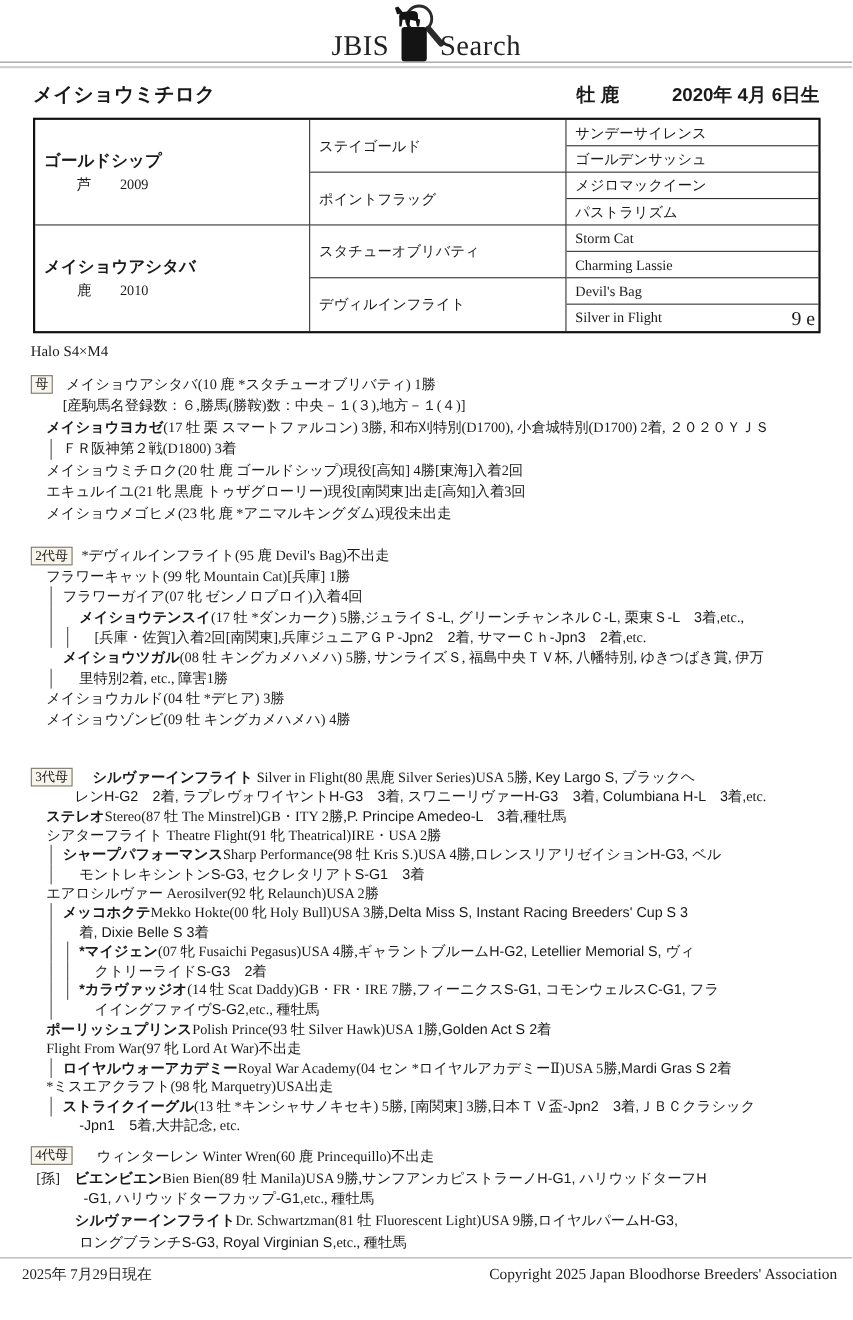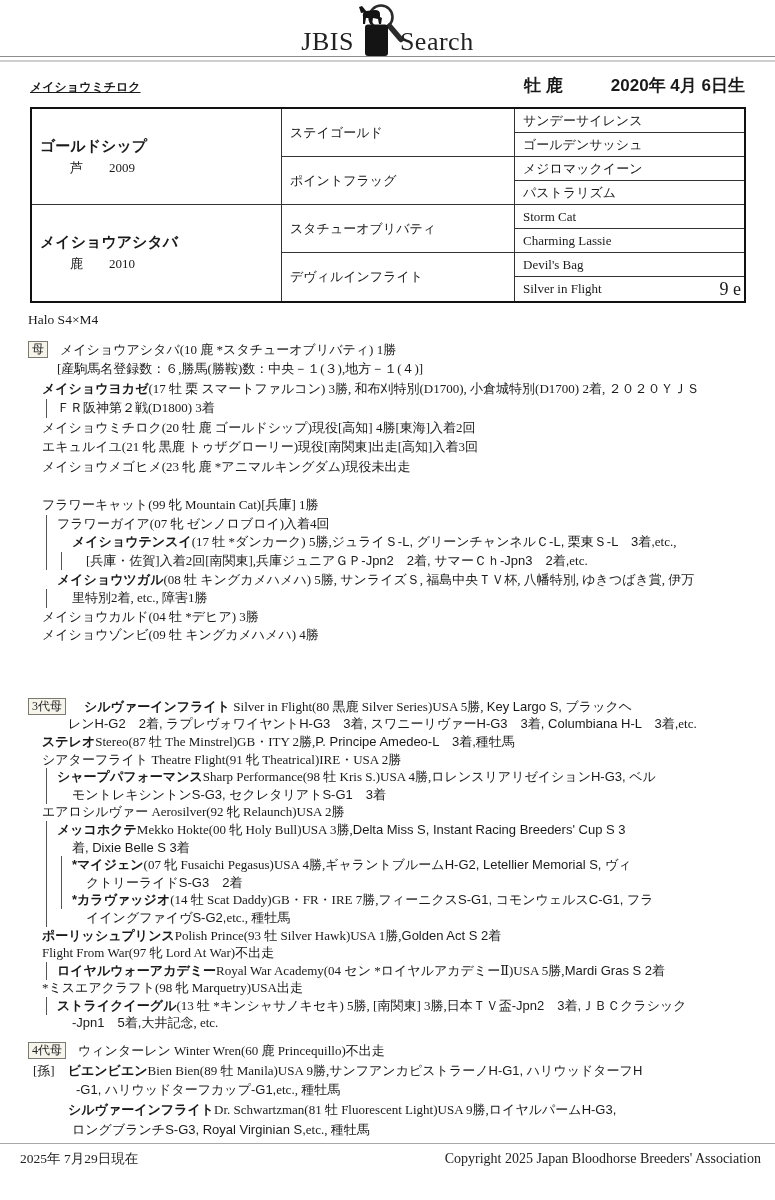--- a/index.html
+++ b/index.html
@@ -11,21 +11,21 @@
             align-items:flex-end;height:52px;}
   .logo-txt{font-family:"Liberation Serif","DejaVu Serif",serif;font-size:26px;color:#222;
             letter-spacing:.5px;line-height:1;padding-bottom:3px;}
   .logo-icon{width:56px;height:54px;margin:0 -5px;overflow:visible;}
 
   .header-rule{position:absolute;top:56px;left:0;right:0;height:3px;
                border-top:1px solid #8d8d8d;border-bottom:2px solid #cfcfcf;}
 
   
   .title-row{position:absolute;top:74px;left:30px;right:30px;display:flex;align-items:baseline;}
-  .horse-name{font-family:"Liberation Sans","DejaVu Sans",sans-serif;font-weight:bold;font-size:12px;text-decoration:underline;}
+  .horse-name{font-family:"Liberation Sans","DejaVu Sans",sans-serif;font-weight:bold;font-size:18px;}
   .title-right{margin-left:auto;display:flex;align-items:baseline;}
   .title-right .sx{font-family:"Liberation Sans","DejaVu Sans",sans-serif;font-weight:bold;font-size:17px;}
   .title-right .bd{font-family:"Liberation Sans","DejaVu Sans",sans-serif;font-weight:bold;font-size:17px;margin-left:48px;}
 
   
   .ped-table{position:absolute;top:107px;left:30px;width:716px;height:196px;
              display:grid;grid-template-columns:250px 233px 1fr;grid-template-rows:repeat(8,1fr);
              border:2px solid #111;box-sizing:border-box;background:#fff;}
   .pt-cell{display:flex;align-items:center;padding-left:8px;font-size:13px;box-sizing:border-box;
            border-bottom:1px solid #333;white-space:nowrap;overflow:hidden;}
@@ -140,20 +140,24 @@
           <span class="sg-n">メイショウミチロク(20 牡 鹿 ゴールドシップ)現役[高知] 4勝[東海]入着2回</span>
         </div>
         <div class="ped-line" style="padding-left: 14px;">
           <span class="sg-n">エキュルイユ(21 牝 黒鹿 トゥザグローリー)現役[南関東]出走[高知]入着3回</span>
         </div>
         <div class="ped-line" style="padding-left: 14px;">
           <span class="sg-n">メイショウメゴヒメ(23 牝 鹿 *アニマルキングダム)現役未出走</span>
         </div>
       </div>
       <div class="fam-sec sec1">
+        <div class="ped-line">
+          <span class="sec-box">2代母</span>
+          <span class="segs" style="margin-left: 8px;"><span class="sg-n">*デヴィルインフライト(95 鹿 Devil's Bag)不出走</span></span>
+        </div>
         <div class="ped-line" style="padding-left: 14px;">
           <span class="sg-n">フラワーキャット(99 牝 Mountain Cat)[兵庫] 1勝</span>
         </div>
         <div class="ped-line" style="padding-left: 29px;">
           <span class="tree-bar" style="left: 18px;"></span>
           <span class="sg-n">フラワーガイア(07 牝 ゼンノロブロイ)入着4回</span>
         </div>
         <div class="ped-line" style="padding-left: 44px;">
           <span class="tree-bar" style="left: 18px;"></span>
           <span class="sg-b">メイショウテンスイ</span>
@@ -273,21 +277,21 @@
           <span class="sg-n">ＪＢＣクラシック</span>
         </div>
         <div class="ped-line" style="padding-left: 44px;">
           <span class="sg-g">-Jpn1　5着, </span>
           <span class="sg-n">大井記念, etc.</span>
         </div>
       </div>
       <div class="fam-sec sec3">
         <div class="ped-line">
           <span class="sec-box">4代母</span>
-          <span class="segs" style="margin-left: 12px;"><span class="sg-n">ウィンターレン Winter Wren(60 鹿 Princequillo)不出走</span></span>
+          <span class="segs" style="margin-left: 22px;"><span class="sg-n">ウィンターレン Winter Wren(60 鹿 Princequillo)不出走</span></span>
         </div>
         <div class="ped-line" style="padding-left: 5px;">
           <span class="sg-n">[孫]</span>
           <span class="sg-b" style="margin-left: 13px;">ビエンビエン</span>
           <span class="sg-n"> Bien Bien(89 牡 Manila)USA 9勝, </span>
           <span class="sg-g">サンフアンカピストラーノH-G1, ハリウッドターフH</span>
         </div>
         <div class="ped-line" style="padding-left: 48px;">
           <span class="sg-g">-G1, ハリウッドターフカップ-G1, </span>
           <span class="sg-n">etc., 種牡馬</span>

